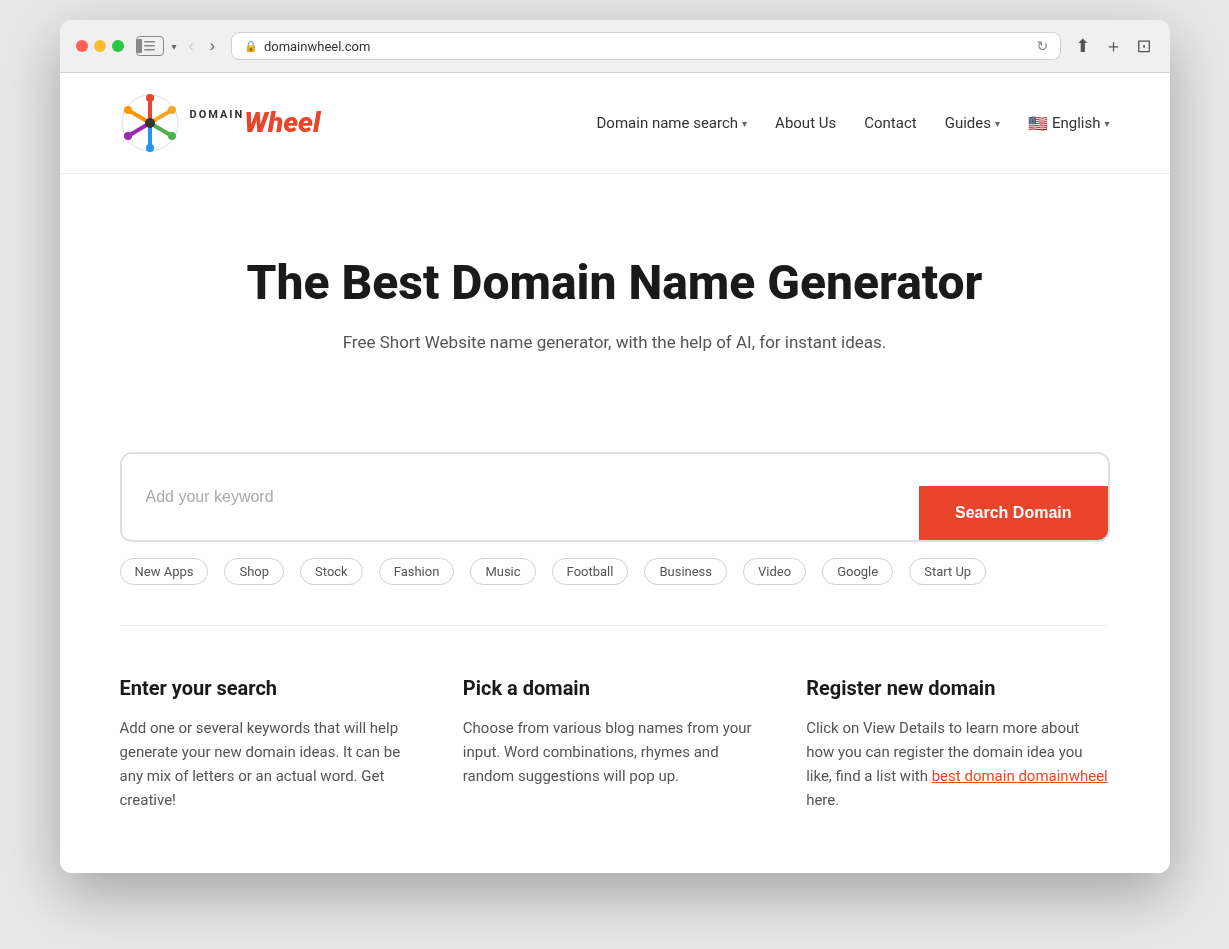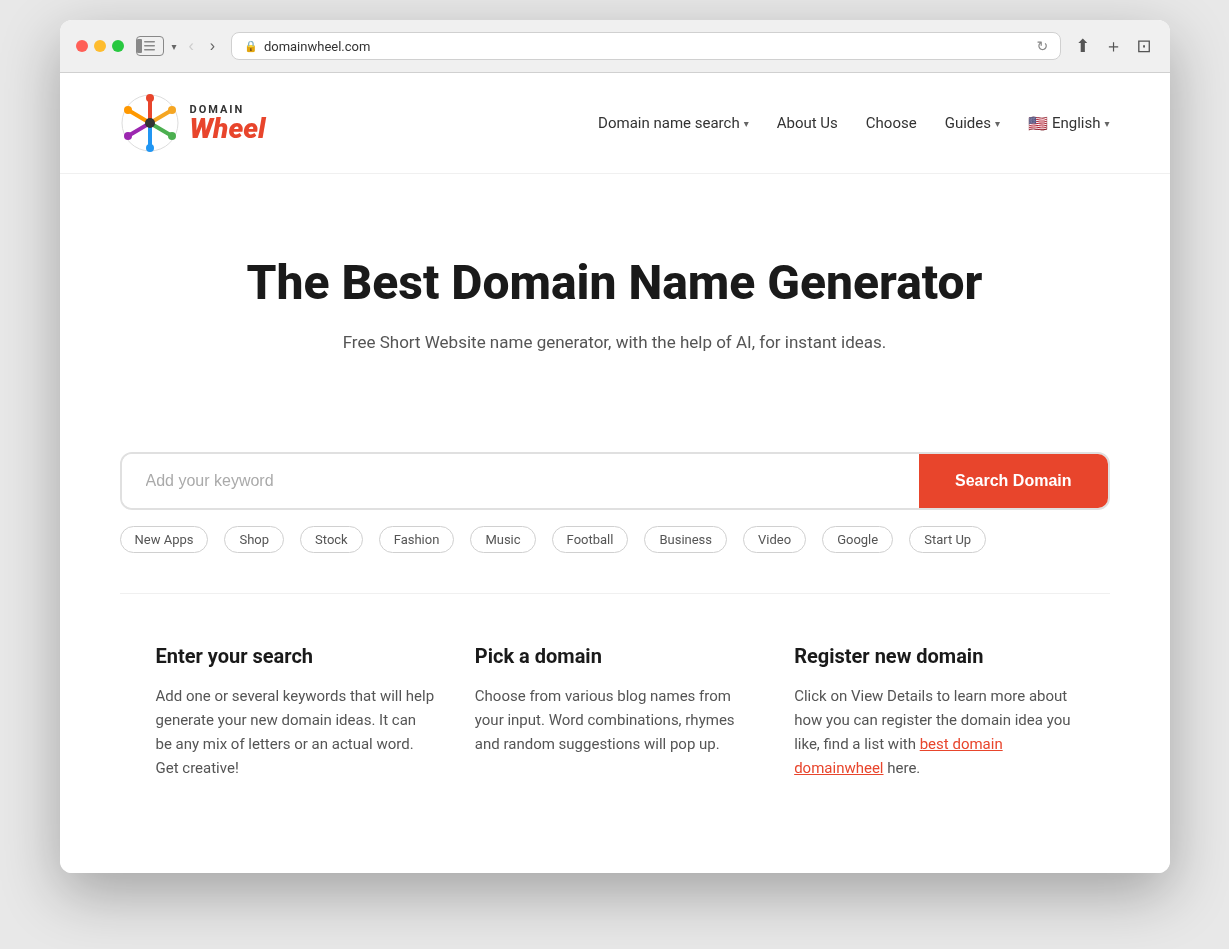--- a/index.html
+++ b/index.html
@@ -130,21 +130,21 @@
       gap: 10px;
     }
 
     .logo-svg {
       width: 60px;
       height: 60px;
     }
 
     .logo-text {
       display: flex;
-      flex-direction: column;
+      flex-direction: row;
       line-height: 1;
     }
 
     .logo-domain {
       font-size: 11px;
       font-weight: 700;
       letter-spacing: 2px;
       color: #333;
       text-transform: uppercase;
     }
@@ -227,41 +227,42 @@
 
     .search-button {
       background: #e8452c;
       color: white;
       border: none;
       padding: 18px 36px;
       font-size: 16px;
       font-weight: 600;
       cursor: pointer;
       white-space: nowrap;
+      margin-top: 32px;
     }
 
     .keyword-tags {
       display: flex;
       gap: 16px;
       flex-wrap: wrap;
     }
 
     .keyword-tag {
       background: transparent;
       border: 1px solid #d0d0d0;
       border-radius: 20px;
       padding: 5px 14px;
       font-size: 13px;
       color: #555;
       cursor: pointer;
     }
 
     
     .info-section {
-      padding: 50px 96px 60px;
+      padding: 50px 60px 60px;
       display: grid;
       grid-template-columns: 1fr 1fr 1fr;
       gap: 40px;
     }
 
     .info-card h3 {
       font-size: 20px;
       font-weight: 700;
       color: #1a1a1a;
       margin-bottom: 16px;
@@ -355,21 +356,21 @@
 
       <nav class="site-nav">
         <a class="nav-item">
           <span>Domain name search</span>
           <span class="chevron">▾</span>
         </a>
         <a class="nav-item">
           <span>About Us</span>
         </a>
         <a class="nav-item">
-          <span>Choose</span>
+          <span>Contact</span>
         </a>
         <a class="nav-item">
           <span>Guides</span>
           <span class="chevron">▾</span>
         </a>
         <a class="nav-item">
           <span class="flag-emoji">🇺🇸</span>
           <span>English</span>
           <span class="chevron">▾</span>
         </a>

